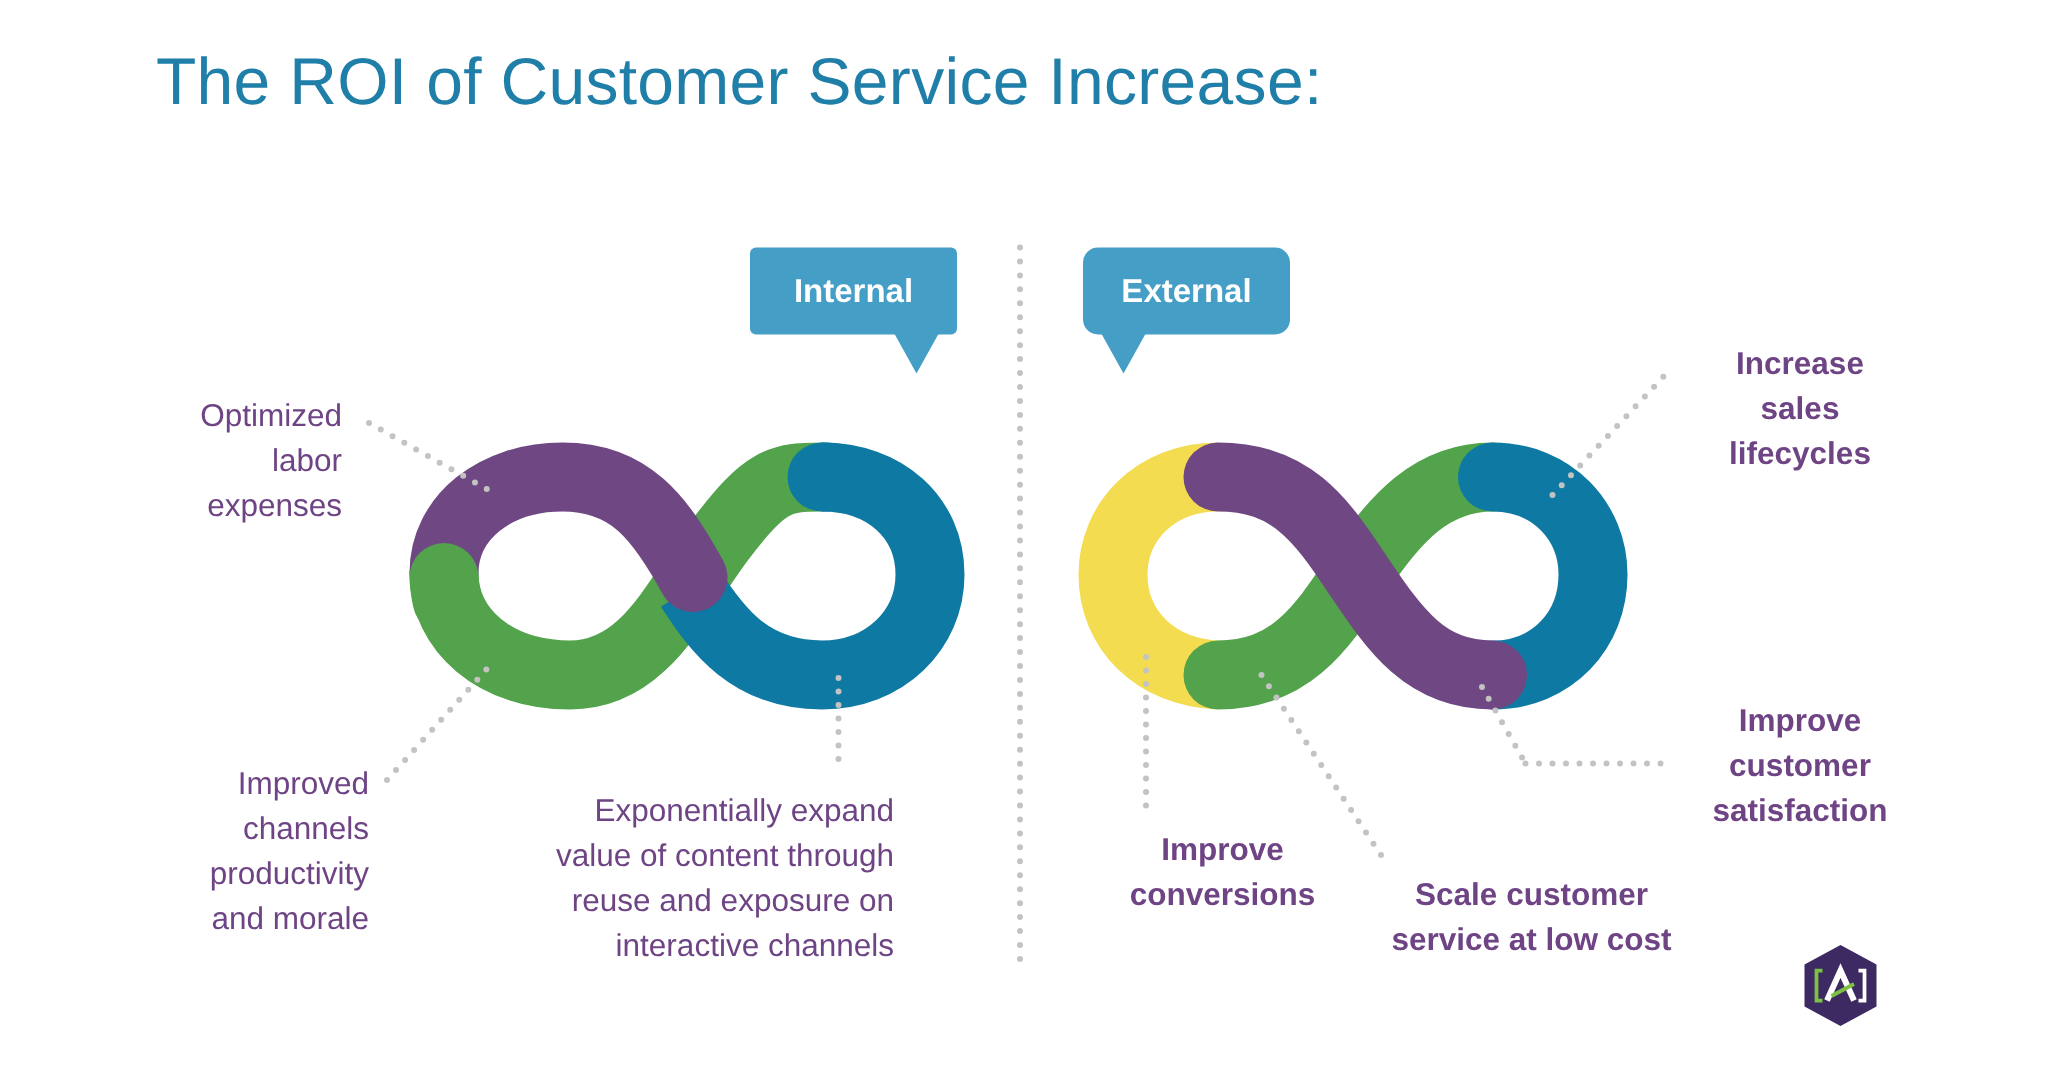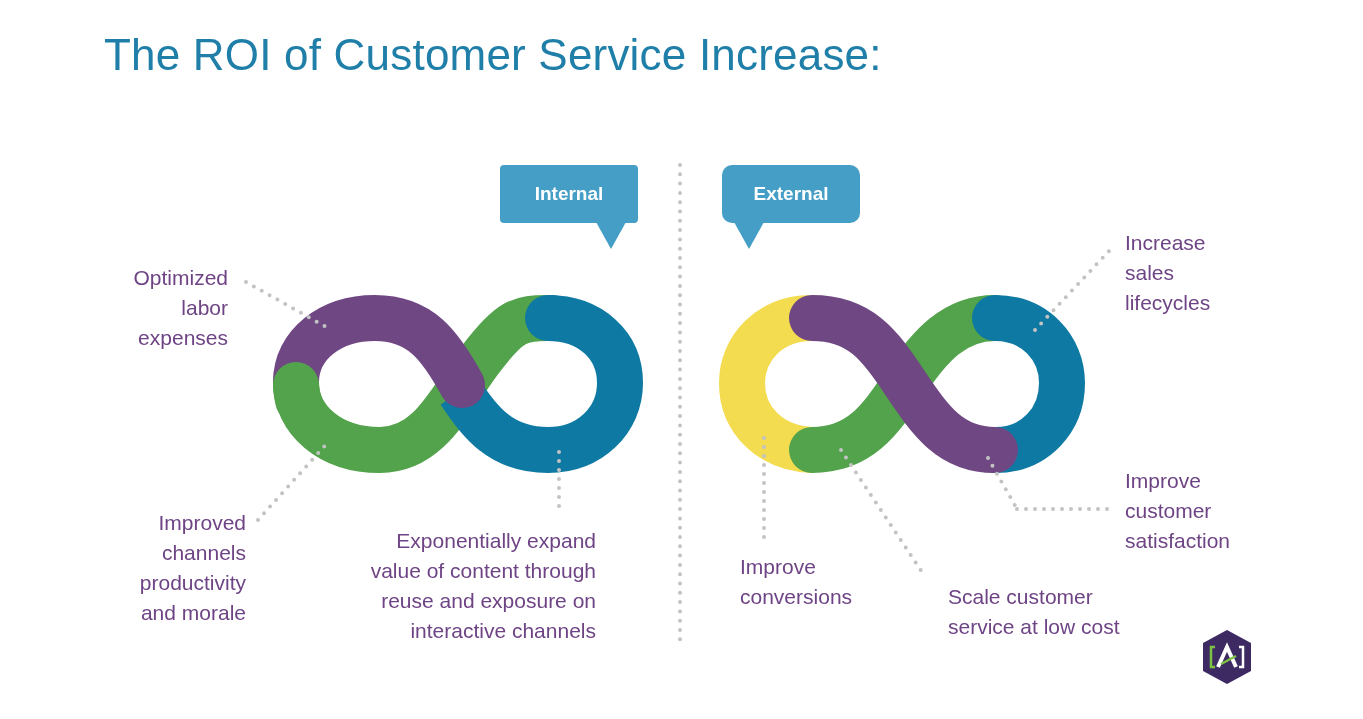--- a/index.html
+++ b/index.html
@@ -1,26 +1,26 @@
 <!DOCTYPE html>
 <html><head>
 <meta charset="utf-8">
 <style>
   html, body { margin: 0; padding: 0; background: #ffffff; }
   body { width: 1363px; height: 719px; position: relative; overflow: hidden; font-family: "Liberation Sans", "DejaVu Sans", sans-serif; }
   .title { position: absolute; left: 104px; top: 30px; font-size: 44px; color: #1f7fa8; font-weight: 400; letter-spacing: 0.2px; white-space: nowrap; }
-  .bubble { position: absolute; top: 165px; height: 58px; background: #449ec6; border-radius: 4px; color: #fff; font-weight: 700; font-size: 19px; display: flex; align-items: center; justify-content: center; }
+  .bubble { position: absolute; top: 165px; height: 58px; background: #449ec6; border-radius: 4px; color: #fff; font-weight: 700; font-size: 22px; display: flex; align-items: center; justify-content: center; }
   .bubble::after { content: ""; position: absolute; bottom: -26px; width: 0; height: 0; border-left: 15px solid transparent; border-right: 15px solid transparent; border-top: 27px solid #449ec6; }
   .bubble.internal { left: 500px; width: 138px; }
   .bubble.internal::after { right: 12px; }
   .bubble.external { left: 722px; width: 138px; border-radius: 10px; }
   .bubble.external::after { left: 12px; }
   .label { position: absolute; color: #6e4485; font-size: 21px; line-height: 30px; white-space: pre-line; }
   .right { text-align: right; }
-  .left { text-align: left; }
+  .left { text-align: center; font-weight: bold; }
   svg.art { position: absolute; left: 0; top: 0; }
   .logo { position: absolute; left: 1198px; top: 628px; }
 </style>
 </head>
 <body>
 
 <div class="title">The ROI of Customer Service Increase:</div>
 
 <svg class="art" width="1363" height="719">
 
@@ -69,21 +69,21 @@
 interactive channels</div>
 
 <div class="label left" style="left:1125px; top:228px; width:150px;">Increase
 sales
 lifecycles</div>
 <div class="label left" style="left:1125px; top:466px; width:150px;">Improve
 customer
 satisfaction</div>
 <div class="label left" style="left:740px; top:552px; width:150px;">Improve
 conversions</div>
-<div class="label left" style="left:916px; top:582px; width:210px;margin-left:32px;">Scale customer
+<div class="label left" style="left:916px; top:582px; width:210px;">Scale customer
 service at low cost</div>
 
 <svg class="logo" width="58" height="58" viewBox="0 0 58 58">
   <polygon points="29,2 53,15 53,43 29,56 5,43 5,15" fill="#3d2a63"></polygon>
   <path d="M 17 19 L 13 19 L 13 39 L 17 39" stroke="#7cc143" stroke-width="2.5" fill="none"></path>
   <path d="M 41 19 L 45 19 L 45 39 L 41 39" stroke="#ffffff" stroke-width="2.5" fill="none"></path>
   <path d="M 20 39 L 29 19 L 38 39" stroke="#ffffff" stroke-width="4" fill="none" stroke-linejoin="miter"></path>
   <path d="M 23 36 L 38 28" stroke="#7cc143" stroke-width="2.5" fill="none"></path>
 </svg>
 

